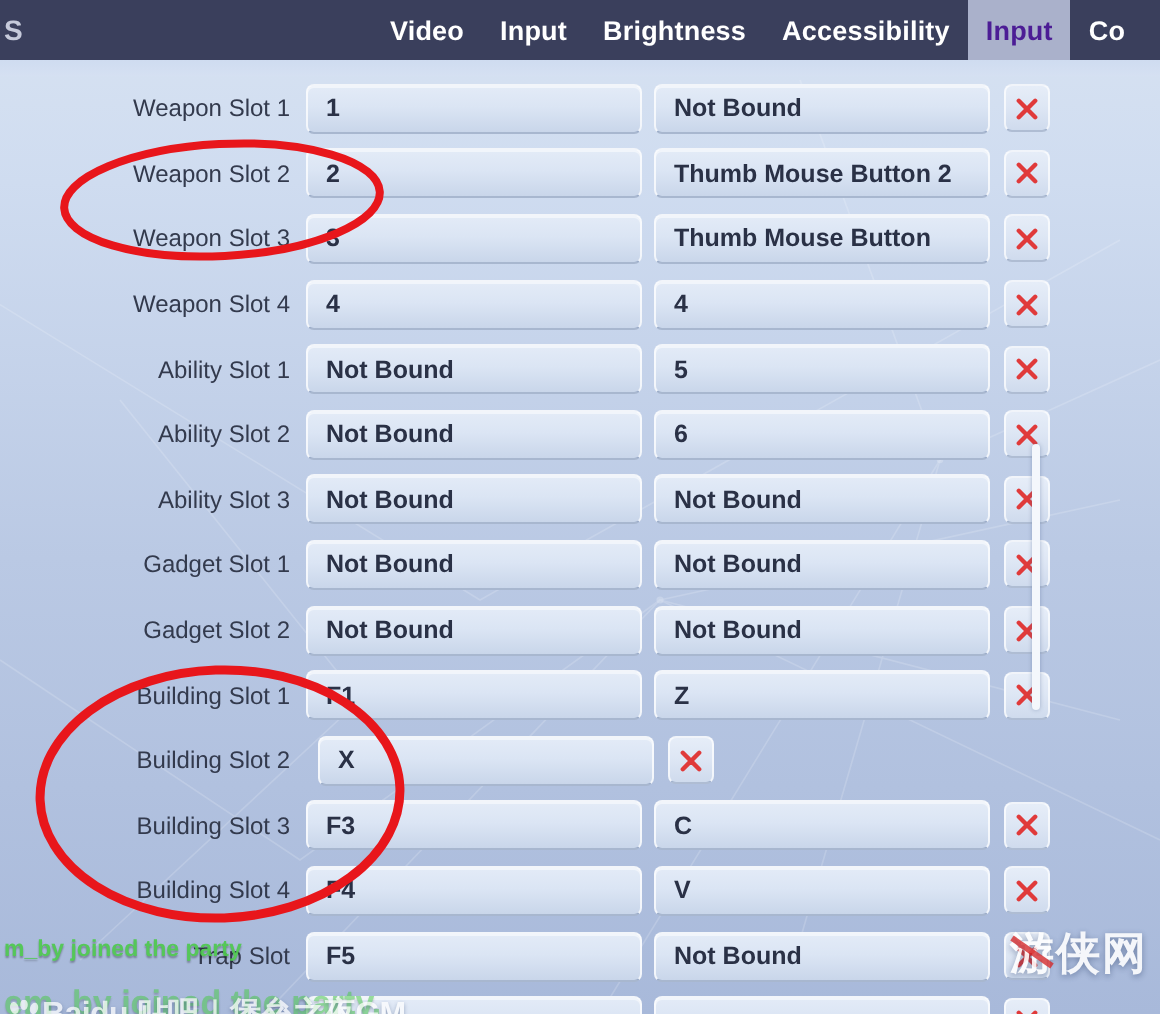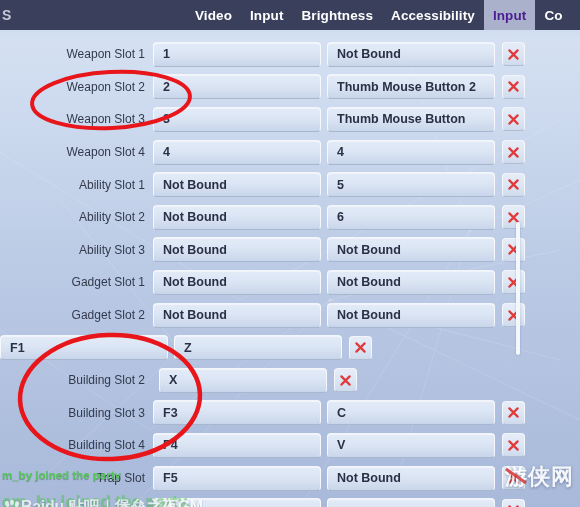--- a/index.html
+++ b/index.html
@@ -324,20 +324,21 @@
         <div class="row-label">Gadget Slot 2</div>
         <div class="bind-field primary">Not Bound</div>
         <div class="bind-field secondary">Not Bound</div>
         <div class="clear-btn">
           <svg width="11" height="11" viewBox="0 0 11 11">
             <path d="M1.4 1.4 L9.6 9.6 M9.6 1.4 L1.4 9.6" stroke="#e03a3a" stroke-width="2.2" stroke-linecap="round"></path>
           </svg>
         </div>
       </div>
       <div class="row">
+        <div class="row-label">Building Slot 1</div>
         <div class="bind-field primary">F1</div>
         <div class="bind-field secondary">Z</div>
         <div class="clear-btn">
           <svg width="11" height="11" viewBox="0 0 11 11">
             <path d="M1.4 1.4 L9.6 9.6 M9.6 1.4 L1.4 9.6" stroke="#e03a3a" stroke-width="2.2" stroke-linecap="round"></path>
           </svg>
         </div>
       </div>
       <div class="row">
         <div class="row-label">Building Slot 2</div>

